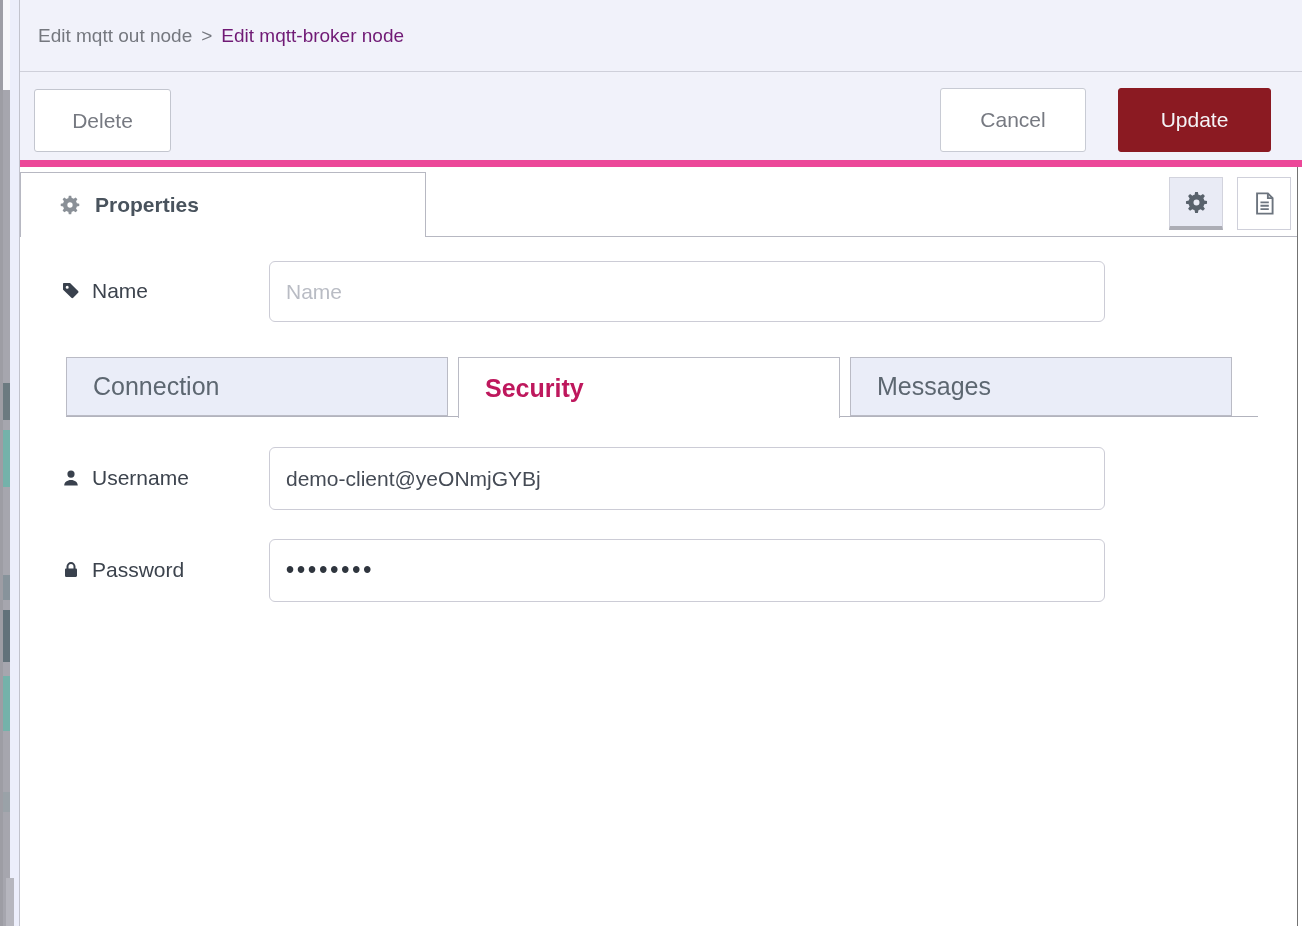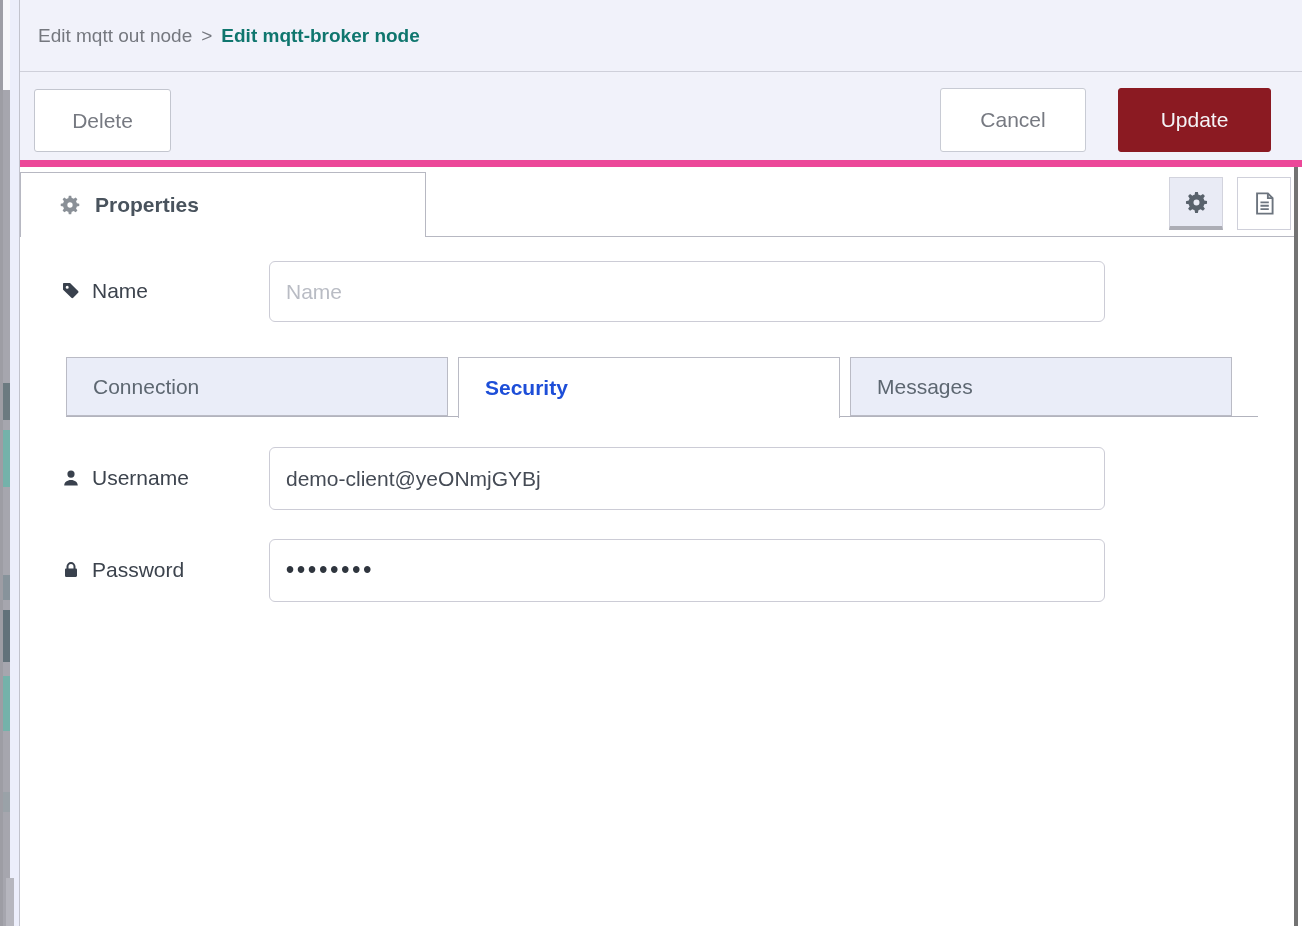--- a/index.html
+++ b/index.html
@@ -17,34 +17,34 @@
 
   
   .dialog { position:absolute; left:19px; top:0; width:1283px; height:926px; background:#fff;
             border-left:1px solid #c2c3cd; }
 
   .dialog-header { position:absolute; left:0; top:0; width:100%; height:72px; background:#f1f2fa;
                    border-bottom:1px solid #cfd0da; display:flex; align-items:center; padding-left:18px;
                    font-size:19px; }
   .bc-parent { color:#75787f; cursor:pointer; }
   .bc-sep { color:#75787f; margin:0 9px; }
-  .bc-title { color:#0f766e; font-weight:bold; }
+  .bc-title { color:#701a75; font-weight:normal; }
 
   .button-bar { position:absolute; left:0; top:72px; width:100%; height:95px; background:#f1f2fa;
                 border-bottom:7px solid #ec4899; }
   .btn { position:absolute; font-family:inherit; font-size:21px; border-radius:3px; cursor:pointer; }
   .btn.delete { left:14px; top:17px; width:137px; height:63px; background:#fff;
                 border:1px solid #c3c6cf; color:#767981; }
   .btn.cancel { left:920px; top:16px; width:146px; height:64px; background:#fff;
                 border:1px solid #c8cbd4; color:#767981; }
   .btn.update { left:1098px; top:16px; width:153px; height:64px; background:#8b1a22;
                 border:1px solid #8b1a22; color:#f4f4f6; }
 
   .dialog-body { position:absolute; left:0; top:167px; width:1278px; height:759px; background:#fff;
-                 border-right:4px solid #737373; }
+                 border-right:1px solid #737373; }
 
   
   .tab-row { position:relative; height:70px; border-bottom:1px solid #b7b8c2; background:#fff; }
   .properties-tab { position:absolute; left:0; top:5px; width:406px; height:65px; background:#fff;
                     border:1px solid #b7b8c2; border-bottom:none; z-index:2;
                     display:flex; align-items:center; gap:14px; padding-left:38px; cursor:pointer; }
   .properties-tab .gear-svg { width:22px; height:22px; color:#8a9097; }
   .ptab-label { font-size:21px; font-weight:bold; color:#49535d; }
   .icon-btn { position:absolute; top:10px; width:54px; height:53px; display:flex;
               align-items:center; justify-content:center; cursor:pointer; background:#fff;
@@ -69,24 +69,24 @@
                 background:#fff; outline:none; }
   .text-input::placeholder { color:#b9bcc4; }
   .input-name     { top:24px; }
   .input-username { top:210px; height:63px; }
   .input-password { top:302px; height:63px; font-size:23px; font-weight:bold; letter-spacing:3px; color:#2f353e; }
 
   
   .form-tabs { position:absolute; left:46px; top:120px; width:1192px; height:60px; display:flex;
                gap:10px; border-bottom:1px solid #b2b3bd; }
   .form-tab { width:382px; height:59px; background:#eaedf8; border:1px solid #babbc5;
-              display:flex; align-items:center; padding-left:26px; font-size:21px; color:#5d6771;
+              display:flex; align-items:center; padding-left:26px; font-size:25px; color:#5d6771;
               cursor:pointer; }
   .form-tab.active { position:relative; z-index:2; background:#fff; border-bottom:none;
-                     height:61px; font-weight:bold; color:#1d4ed8; }
+                     height:61px; font-weight:bold; color:#be185d; }
 </style>
 </head>
 <body>
 
 <div class="screen">
 
   <div class="strip-a"></div>
   <div class="strip-b">
     <div class="pal-bg"></div>
     <div class="frag" style="top:383px;height:37px;background:#6b7a80;"></div>

